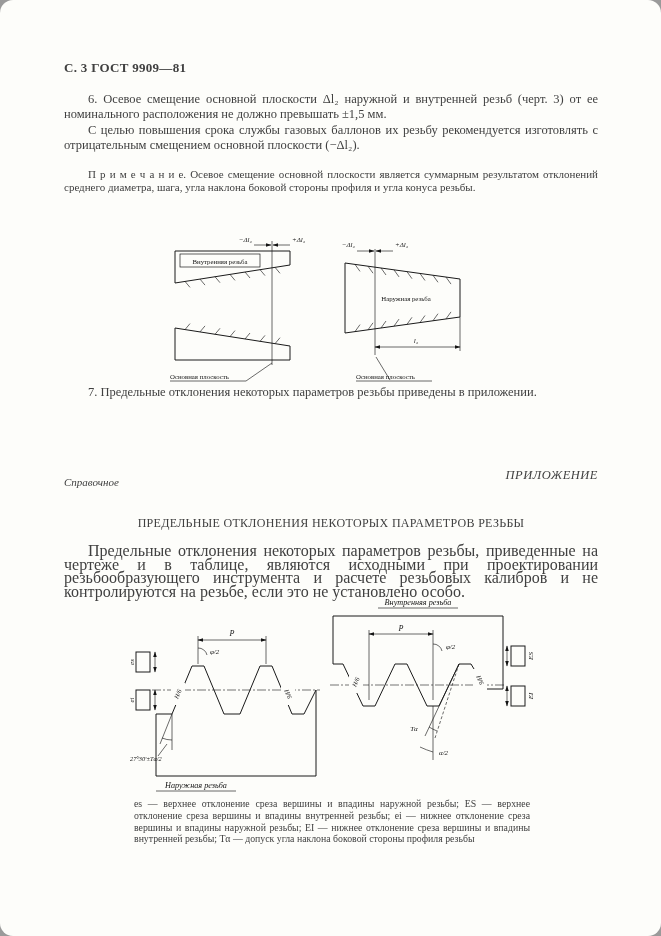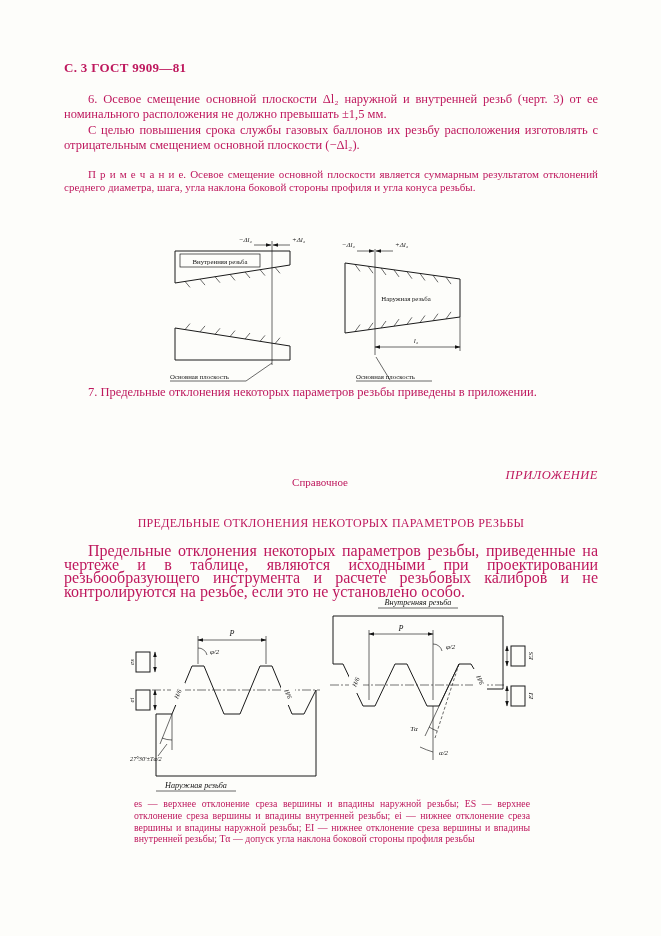--- a/index.html
+++ b/index.html
@@ -1,30 +1,30 @@
 <!DOCTYPE html>
 <html><head>
 <meta charset="utf-8">
 <style>
   * { margin:0; padding:0; box-sizing:border-box; }
   html,body { background:#9a9a9a; }
   .page {
     position:relative; width:661px; height:936px; margin:0 auto;
-    background:#fdfdfa; color:#be185d;
-    font-family:"Liberation Serif", serif; overflow:hidden;
+    background:#fdfdfa; color:#404040;
+    font-family:"Liberation Serif", serif; overflow:hidden;border-radius:13px;
   }
   .abs { position:absolute; }
   .doc-header { left:64px; top:60px; font-weight:bold; font-size:13px; letter-spacing:.3px; }
   .para { left:64px; width:534px; font-size:12.5px; line-height:15px; text-align:justify; text-indent:24px; }
   .p6a { top:92px; } .p6b { top:123px; }
   .note { top:168px; font-size:11px; line-height:13px; }
   .p7 { top:385px; }
   .fig3-caption { left:64px; top:360px; width:534px; text-align:center; font-size:11.5px; }
   .app-title { left:64px; top:460px; width:534px; text-align:right; font-style:italic; font-size:12.5px; letter-spacing:.5px;margin-top:8px; }
-  .app-sub { left:64px; top:476px; width:534px; text-align:center; font-size:11px; padding-right:22px; }
+  .app-sub { left:64px; top:476px; width:534px; text-align:left; font-style:italic; font-size:11px; padding-right:22px; }
   .heading { left:64px; top:516px; width:534px; text-align:center; font-weight:normal; font-size:12px; letter-spacing:.3px; }
   .intro { top:544px; font-size:16px; line-height:13.5px; }
   .legend { left:134px; top:798px; width:396px; font-size:9.8px; line-height:11.8px; text-align:justify; }
   .pageno { left:64px; top:862px; width:534px; text-align:center; font-size:12px; }
 
   figure.fig { position:absolute; }
   .fig3 { left:160px; top:197px;margin-top:36px; }
   .fig4 { left:128px; top:594px; }
 
   svg { display:block; }
@@ -40,21 +40,21 @@
   .lbl5 { font-size:8.2px; font-style:italic; }
 </style>
 </head>
 <body>
 
 <div class="page">
 
   <div class="abs doc-header">С. 3 ГОСТ 9909—81</div>
 
   <p class="abs para p6a">6. Осевое смещение основной плоскости Δl₂ наружной и внутренней резьб (черт. 3) от ее номинального расположения не должно превышать ±1,5 мм.</p>
-  <p class="abs para p6b">С целью повышения срока службы газовых баллонов их резьбу расположения изготовлять с отрицательным смещением основной плоскости (−Δl₂).</p>
+  <p class="abs para p6b">С целью повышения срока службы газовых баллонов их резьбу рекомендуется изготовлять с отрицательным смещением основной плоскости (−Δl₂).</p>
   <p class="abs para note">П р и м е ч а н и е. Осевое смещение основной плоскости является суммарным результатом отклонений среднего диаметра, шага, угла наклона боковой стороны профиля и угла конуса резьбы.</p>
 
   <figure class="fig fig3">
     <svg width="345" height="152" viewBox="0 0 345 152">
       <defs>
         <pattern id="h3" width="5" height="5" patternUnits="userSpaceOnUse" patternTransform="rotate(45)">
           <rect width="5" height="5" fill="#fdfdfa"></rect>
           <line x1="0" y1="0" x2="0" y2="5" stroke="#2a2a2a" stroke-width="0.7"></line>
         </pattern>
         <marker id="a3" viewBox="0 0 10 10" refX="9" refY="5" markerWidth="9" markerHeight="9" orient="auto-start-reverse">

